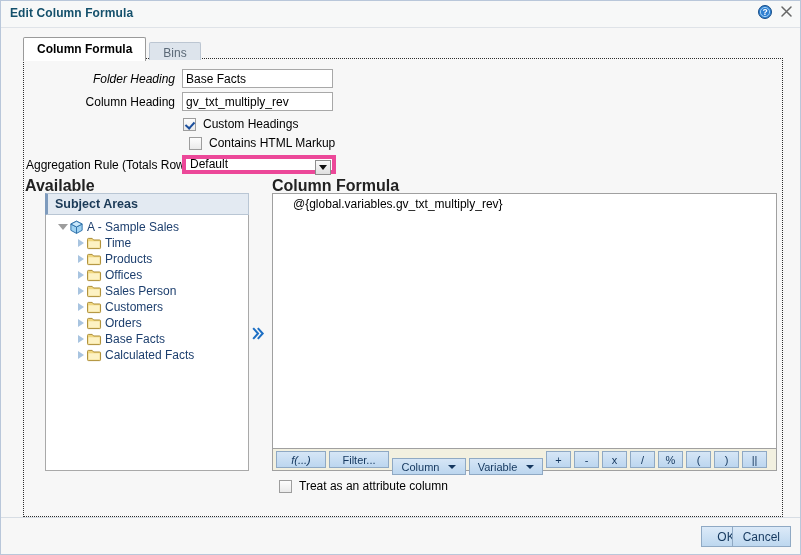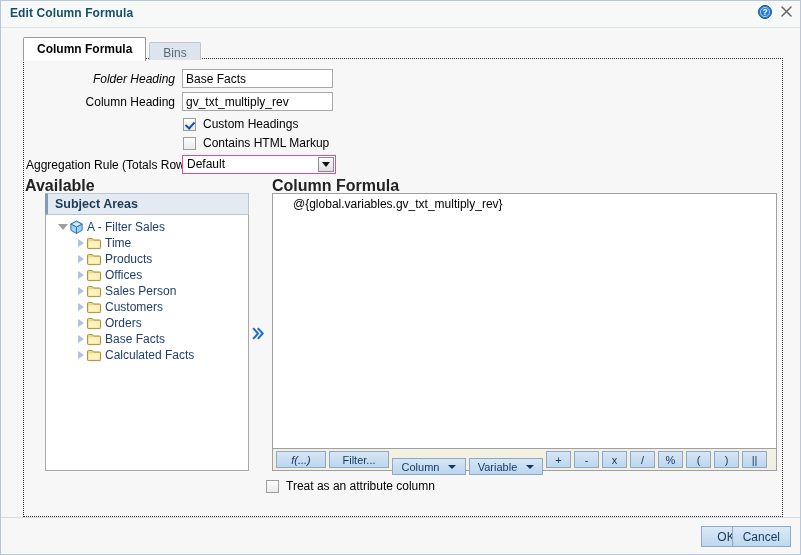--- a/index.html
+++ b/index.html
@@ -170,21 +170,21 @@
     font-size: 12px;
     white-space: nowrap;
     cursor: default;
   }
 
   
   .select-wrap {
     position: relative;
     box-sizing: border-box;
     height: 19px;
-    border: 1px solid #ec4899;
+    border: 4px solid #ec4899;
     background: #ffffff;
     display: flex;
     align-items: center;
     cursor: pointer;
   }
   .select-value {
     padding-left: 4px;
     font-size: 12px;
     color: #000;
     line-height: 17px;
@@ -364,21 +364,21 @@
   .mini-caret {
     width: 0; height: 0;
     border-left: 4px solid transparent;
     border-right: 4px solid transparent;
     border-top: 4px solid #14375e;
     display: inline-block;
   }
 
   #attr-row {
     position: absolute;
-    left: 265px;
+    left: 278px;
     top: 478px;
     display: flex;
     align-items: center;
   }
 
   
   #footer {
     position: absolute;
     left: 0;
     right: 0;
@@ -445,21 +445,21 @@
   <div class="form-row" style="left:36px; top:91px; width:300px;">
     <div class="form-label" style="width:138px;">Column Heading</div>
     <input class="text-input" style="width: 151px;" type="text" value="gv_txt_multiply_rev">
   </div>
 
   <div class="cb-row" style="left:182px; top:116px;">
     <span class="checkbox checked"></span>
     <span class="cb-label">Custom Headings</span>
   </div>
 
-  <div class="cb-row" style="left:182px; top:135px;">
+  <div class="cb-row" style="left:188px; top:135px;">
     <span class="checkbox"></span>
     <span class="cb-label">Contains HTML Markup</span>
   </div>
 
   <div class="form-row" style="left:25px; top:154px;">
     <div class="form-label" style="width:149px;">Aggregation Rule (Totals Row)</div>
     <div class="select-wrap" style="width:154px;">
       <span class="select-value">Default</span>
       <span class="select-arrow">
         <span class="caret-down"></span>
@@ -478,21 +478,21 @@
             <span class="tri-down"></span>
           </span>
         <span class="node-icon">
           <svg viewBox="0 0 16 16" width="15" height="15">
             <path d="M8 1.3 L14 4.3 L14 11 L8 14.3 L2 11 L2 4.3 Z" fill="#9fd2f2" stroke="#2b6ea8" stroke-width="1"></path>
             <path d="M2 4.3 L8 7.4 L14 4.3" fill="none" stroke="#2b6ea8" stroke-width="1"></path>
             <path d="M8 7.4 L8 14.3" fill="none" stroke="#2b6ea8" stroke-width="1"></path>
             <path d="M2 4.3 L8 1.3 L14 4.3 L8 7.4 Z" fill="#cbe9fb" stroke="#2b6ea8" stroke-width="1"></path>
           </svg>
         </span>
-        <span class="node-label root">A - Filter Sales</span>
+        <span class="node-label root">A - Sample Sales</span>
       </div>
 
       <div class="tree-node child">
         <span class="tw">
             <span class="tri-right"></span>
           </span>
         <span class="node-icon">
           <svg viewBox="0 0 16 14" width="15" height="13">
             <path d="M0.5 2.5 A1 1 0 0 1 1.5 1.5 L5.5 1.5 L7 3.2 L13.5 3.2 A1 1 0 0 1 14.5 4.2 L14.5 11.5 A1 1 0 0 1 13.5 12.5 L1.5 12.5 A1 1 0 0 1 0.5 11.5 Z" fill="#f0d77f" stroke="#a8872f" stroke-width="1"></path>
             <path d="M1.5 4.6 L13.5 4.6 L13.5 11.5 L1.5 11.5 Z" fill="#fdf2c4" stroke="none"></path>

